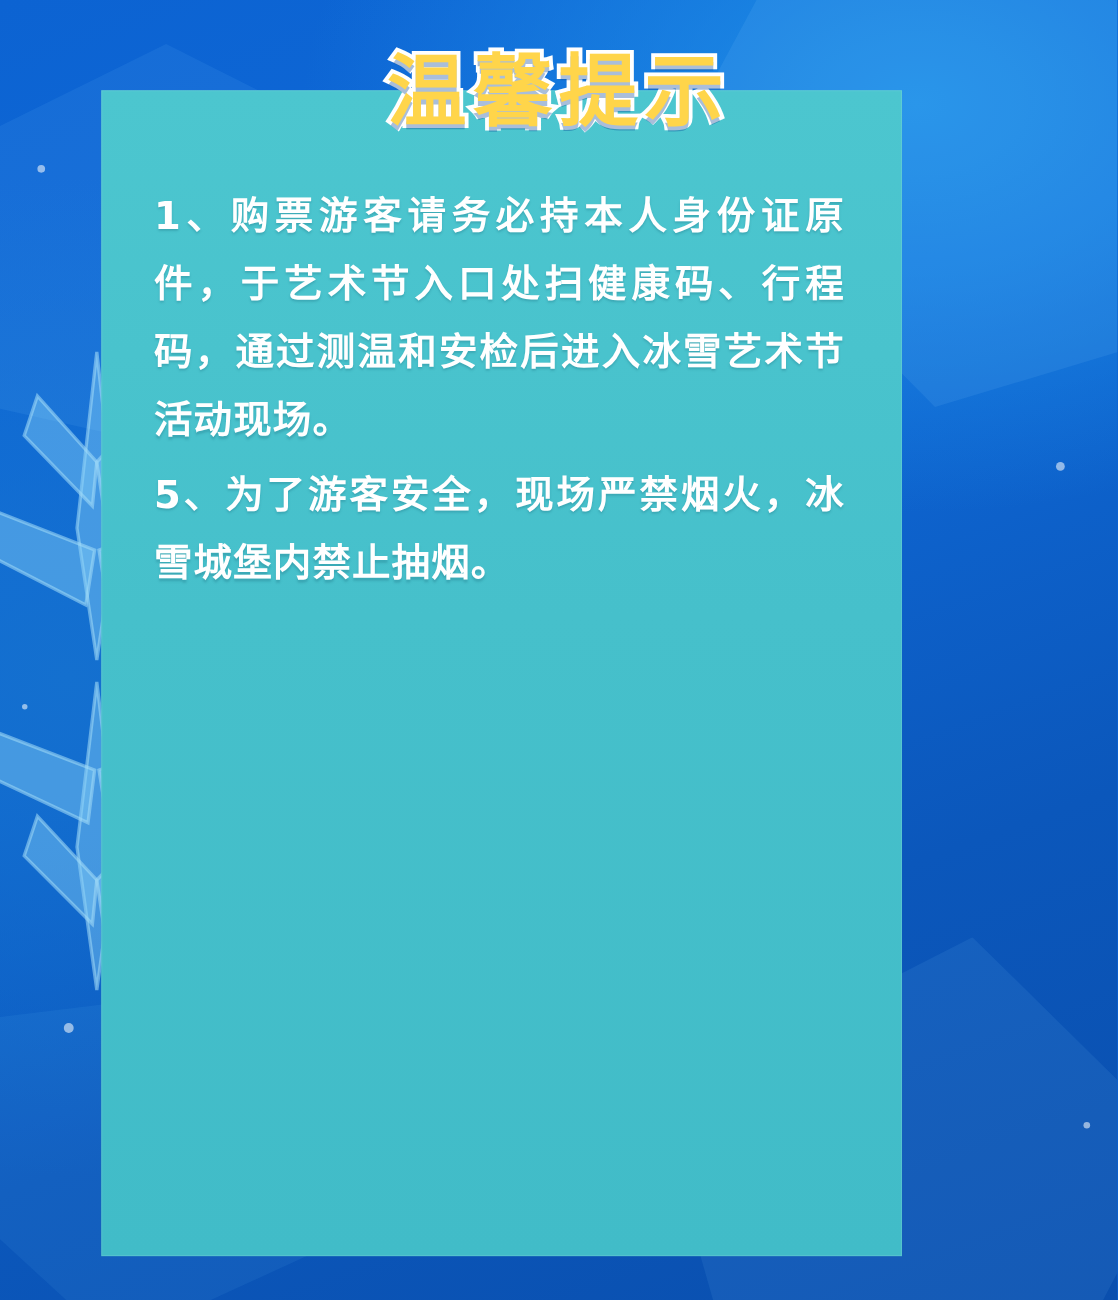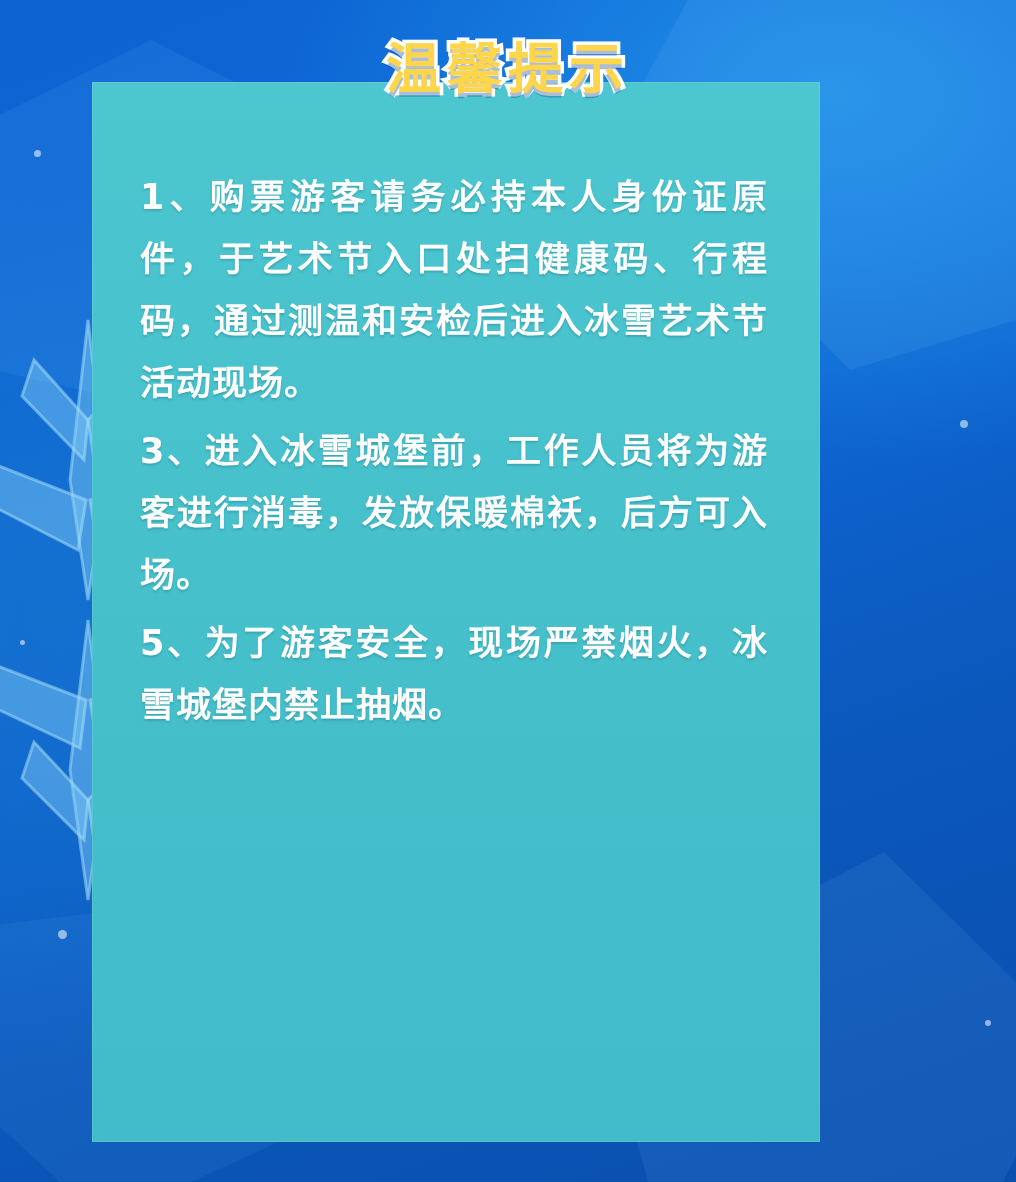--- a/index.html
+++ b/index.html
@@ -64,21 +64,21 @@
     position: absolute;
     top: 24px;
     left: 0;
     width: 100%;
     text-align: center;
     z-index: 5;
   }
   .title {
     display: inline-block;
     font-family: Liberation Serif, serif;
-    font-size: 55px;
+    font-size: 72px;
     font-weight: bold;
     letter-spacing: 6px;
     color: #ffd54a;
     -webkit-text-stroke: 7px #ffffff;
     paint-order: stroke fill;
     text-shadow: 0 5px 0 rgba(10,70,150,0.35);
   }
 
   
   .card {
@@ -140,21 +140,20 @@
 
   <div class="snow-dot" style="left:34px; top:150px; width:7px; height:7px;"></div>
   <div class="snow-dot" style="left:58px; top:930px; width:9px; height:9px;"></div>
   <div class="snow-dot" style="left:960px; top:420px; width:8px; height:8px;"></div>
   <div class="snow-dot" style="left:985px; top:1020px; width:6px; height:6px;"></div>
   <div class="snow-dot" style="left:20px; top:640px; width:5px; height:5px;"></div>
 
   <div class="card">
     <div class="card-inner">
       <p class="para">1、购票游客请务必持本人身份证原件，于艺术节入口处扫健康码、行程码，通过测温和安检后进入冰雪艺术节活动现场。</p>
-      <p class="para">3、进入冰雪城堡前，工作人员将为游客进行消毒，发放保暖棉袄，后方可入场。</p>
       <p class="para">5、为了游客安全，现场严禁烟火，冰雪城堡内禁止抽烟。</p>
     </div>
   </div>
 
   <div class="title-wrap">
     <span class="title">温馨提示</span>
   </div>
 
 </div>
 

